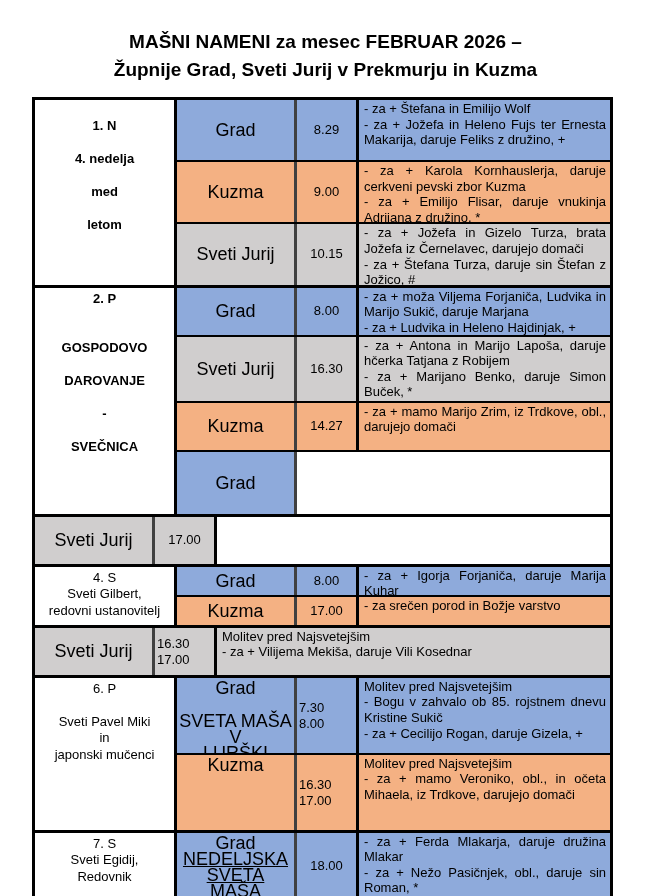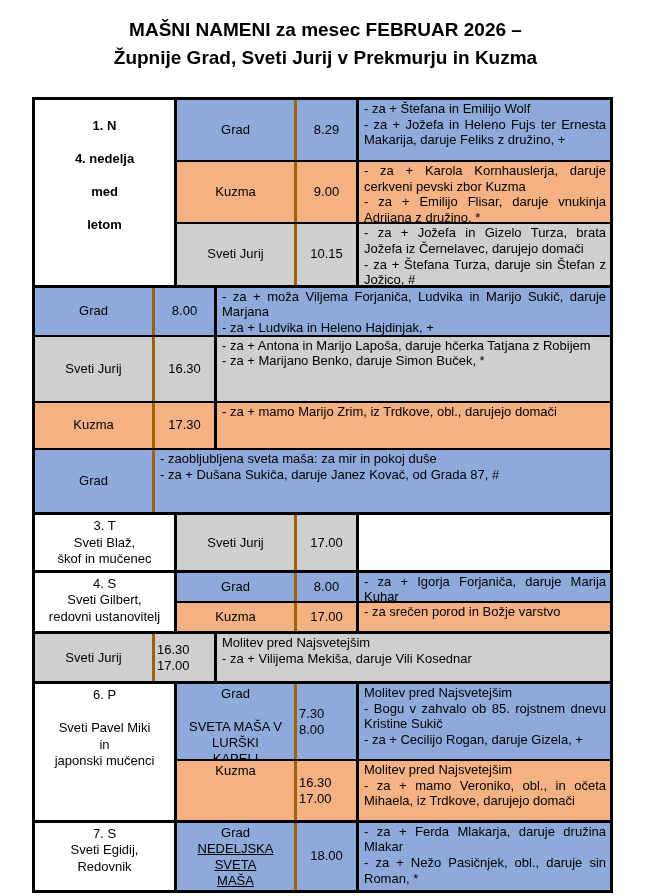--- a/index.html
+++ b/index.html
@@ -11,21 +11,21 @@
     font-family: "Liberation Sans", "DejaVu Sans", sans-serif;
     color: #000000;
   }
   .page {
     position: relative;
     width: 651px;
     height: 896px;
     overflow: hidden;
   }
   .title {
-    margin-top: 16px;
+    margin-top: 28px;
     text-align: center;
     font-size: 19px;
     font-weight: bold;
     line-height: 28px;
     white-space: pre-line;
   }
   .mass-table {
     position: absolute;
     left: 32px;
     top: 97px;
@@ -43,27 +43,27 @@
     line-height: 16.5px;
     white-space: pre-line;
     flex-shrink: 0;
   }
   .day-cell.bold { font-weight: bold; }
   .subrows { flex: 1; display: flex; flex-direction: column; }
   .subrow { display: flex; flex: 1; }
   .subrow + .subrow { border-top: 2px solid #000; }
   .loc-cell {
     width: 113px;
-    border-right: 3px solid #a16207;
+    border-right: 3px solid #404040;
     display: flex;
     flex-direction: column;
     justify-content: center;
     align-items: center;
     text-align: center;
-    font-size: 13px;
+    font-size: 18px;
     line-height: 16px;
     padding: 1px 2px;
     flex-shrink: 0;
     white-space: pre-line;
   }
   .time-cell {
     width: 55px;
     border-right: 3px solid #000;
     display: flex;
     justify-content: center;
@@ -125,50 +125,55 @@
         <div class="subrow" style="min-height:58px">
           <div class="loc-cell bg-grey">Sveti Jurij</div>
           <div class="time-cell bg-grey">10.15</div>
           <div class="intent-cell bg-grey">- za + Jožefa in Gizelo Turza, brata Jožefa iz Černelavec, darujejo domači
 - za + Štefana Turza, daruje sin Štefan z Jožico, #</div>
         </div>
       </div>
     </div>
 
     <div class="group">
+      <div class="day-cell bold">2. P
+
+
+GOSPODOVO
+
+DAROVANJE
+
+-
+
+SVEČNICA</div>
       <div class="subrows">
         <div class="subrow" style="min-height:47px">
           <div class="loc-cell bg-blue">Grad</div>
           <div class="time-cell bg-blue">8.00</div>
           <div class="intent-cell bg-blue">- za + moža Viljema Forjaniča, Ludvika in Marijo Sukič, daruje Marjana
 - za + Ludvika in Heleno Hajdinjak, +</div>
         </div>
         <div class="subrow" style="min-height:64px">
           <div class="loc-cell bg-grey">Sveti Jurij</div>
           <div class="time-cell bg-grey">16.30</div>
           <div class="intent-cell bg-grey">- za + Antona in Marijo Lapoša, daruje hčerka Tatjana z Robijem
 - za + Marijano Benko, daruje Simon Buček, *</div>
         </div>
         <div class="subrow" style="min-height:43px">
           <div class="loc-cell bg-orange">Kuzma</div>
-          <div class="time-cell bg-orange">17.30</div>
+          <div class="time-cell bg-orange">14.27</div>
           <div class="intent-cell bg-orange">- za + mamo Marijo Zrim, iz Trdkove, obl., darujejo domači</div>
         </div>
         <div class="subrow" style="min-height:62px">
           <div class="loc-cell bg-blue">Grad</div>
-          <div class="intent-cell bg-blue">- zaobljubljena sveta maša: za mir in pokoj duše
-- za + Dušana Sukiča, daruje Janez Kovač, od Grada 87, #</div>
-        </div>
-      </div>
-    </div>
-
-    <div class="group">
-      <div class="day-cell">3. T
-Sveti Blaž,
-škof in mučenec</div>
+        </div>
+      </div>
+    </div>
+
+    <div class="group">
       <div class="subrows">
         <div class="subrow" style="min-height:47px">
           <div class="loc-cell bg-grey">Sveti Jurij</div>
           <div class="time-cell bg-grey">17.00</div>
         </div>
       </div>
     </div>
 
     <div class="group">
       <div class="day-cell">4. S

